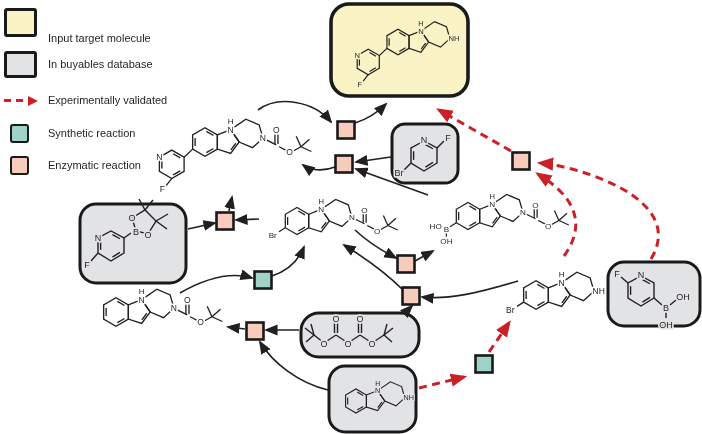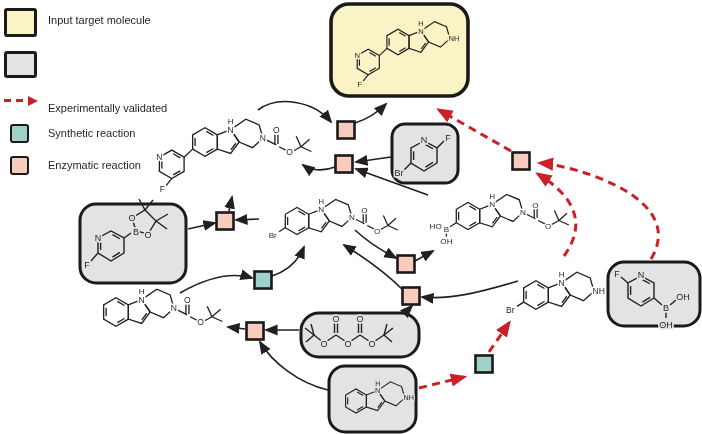--- a/index.html
+++ b/index.html
@@ -27,25 +27,26 @@
   .rxn-syn{fill:#F7CCBD;}
   .rxn-enz{fill:#9FD3C9;}
 </style>
 </head>
 <body>
 
 <div class="frame">
 
   <div class="legend">
     <span class="sw sw-target"></span>
-    <span class="lg-label" style="top:14px">Input target molecule</span>
+    <span class="lg-label" style="top:32px">Input target molecule</span>
     <span class="sw sw-buyable"></span>
+    <span class="lg-label" style="top:58px">In buyables database</span>
     <span class="sw-arrow"></span>
     <span class="sw-arrow-head"></span>
-    <span class="lg-label" style="top:102px">Experimentally validated</span>
+    <span class="lg-label" style="top:94px">Experimentally validated</span>
     <span class="sw sw-enzymatic"></span>
     <span class="lg-label" style="top:127px">Synthetic reaction</span>
     <span class="sw sw-synthetic"></span>
     <span class="lg-label" style="top:159px">Enzymatic reaction</span>
   </div>
 
   <svg id="diagram" width="702" height="434" viewBox="0 0 702 434">
     <defs>
       <marker id="ah" viewBox="0 0 10 8" refX="8.5" refY="4" markerWidth="8.5" markerHeight="7" orient="auto">
         <path d="M0,0 L10,4 L0,8 z" fill="#231F20"></path>

